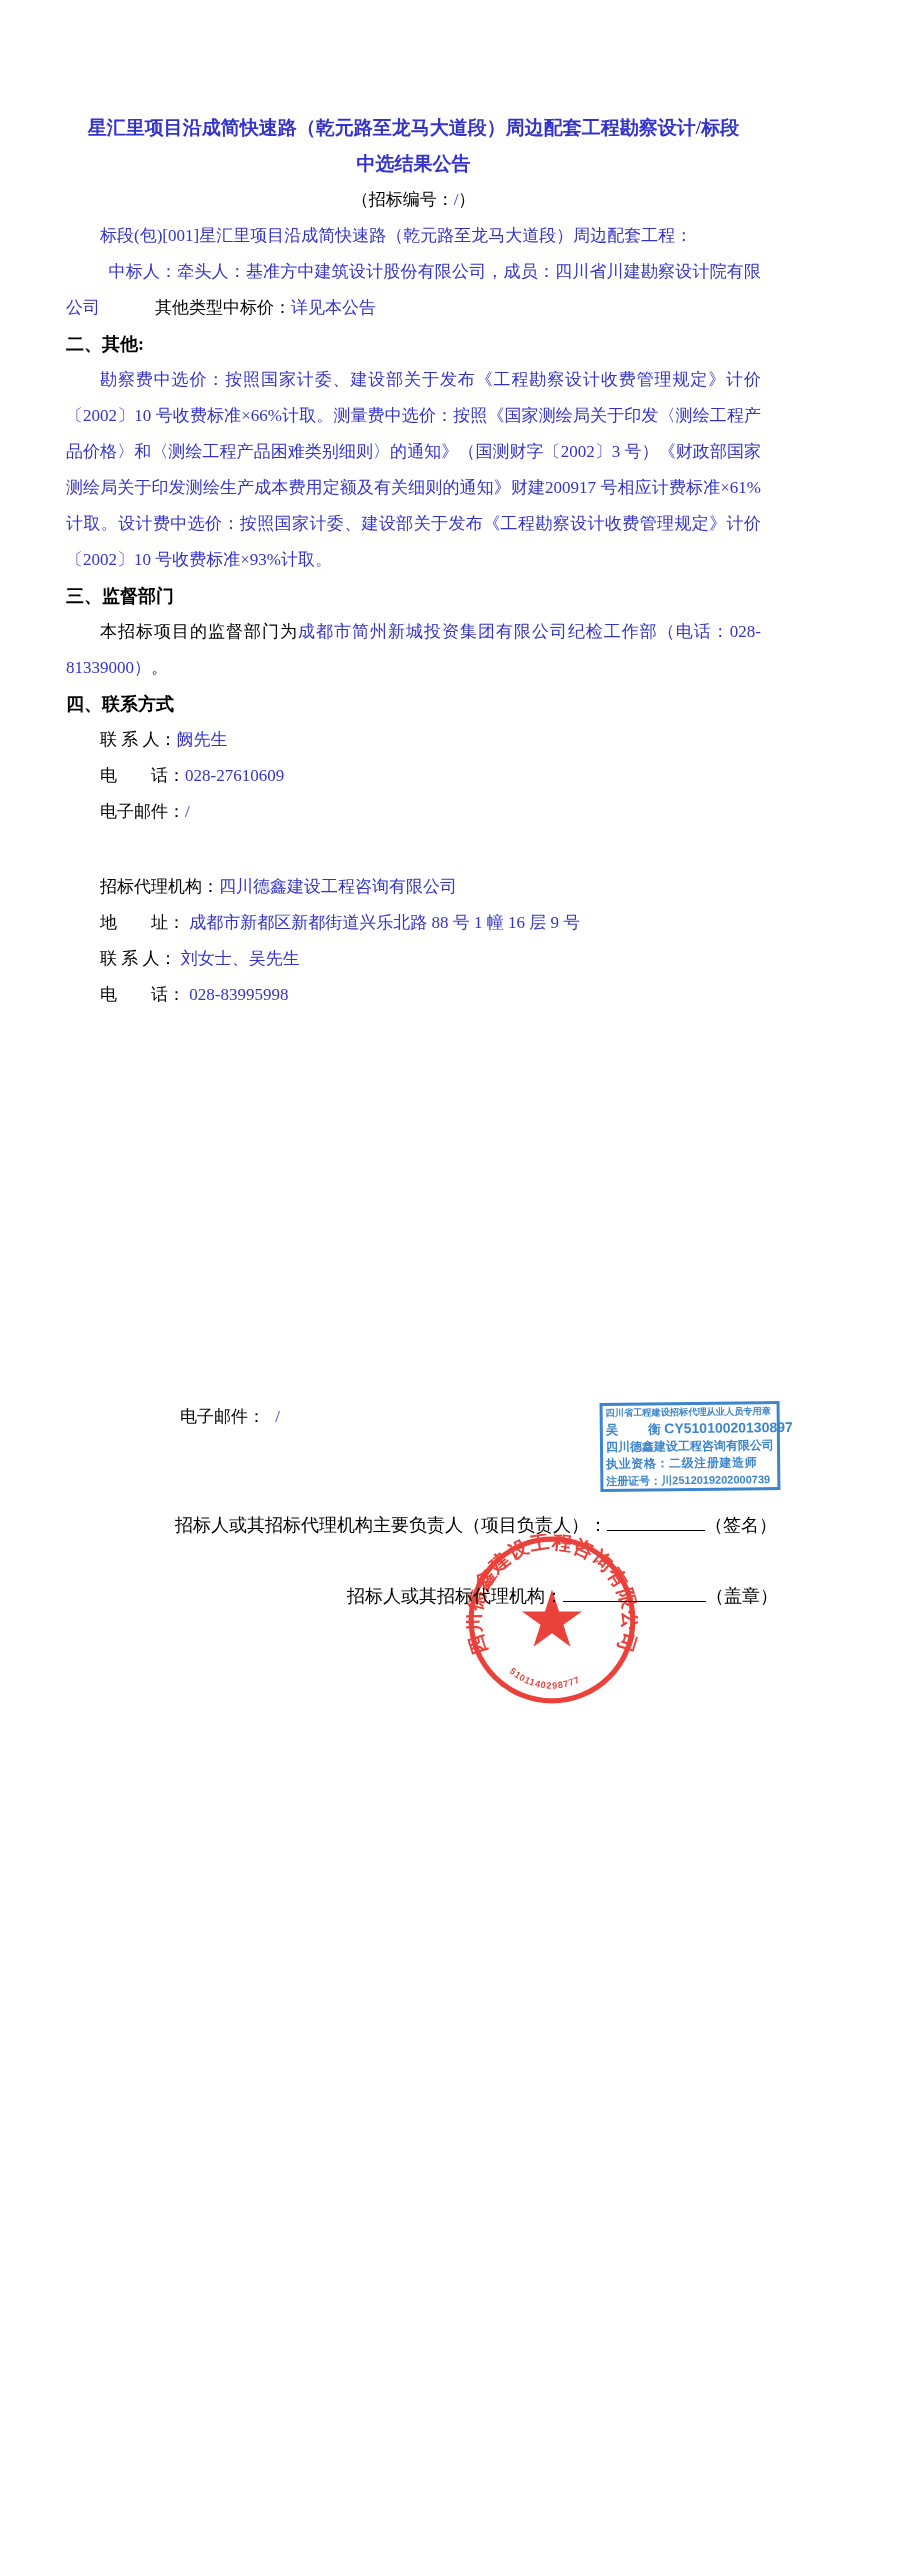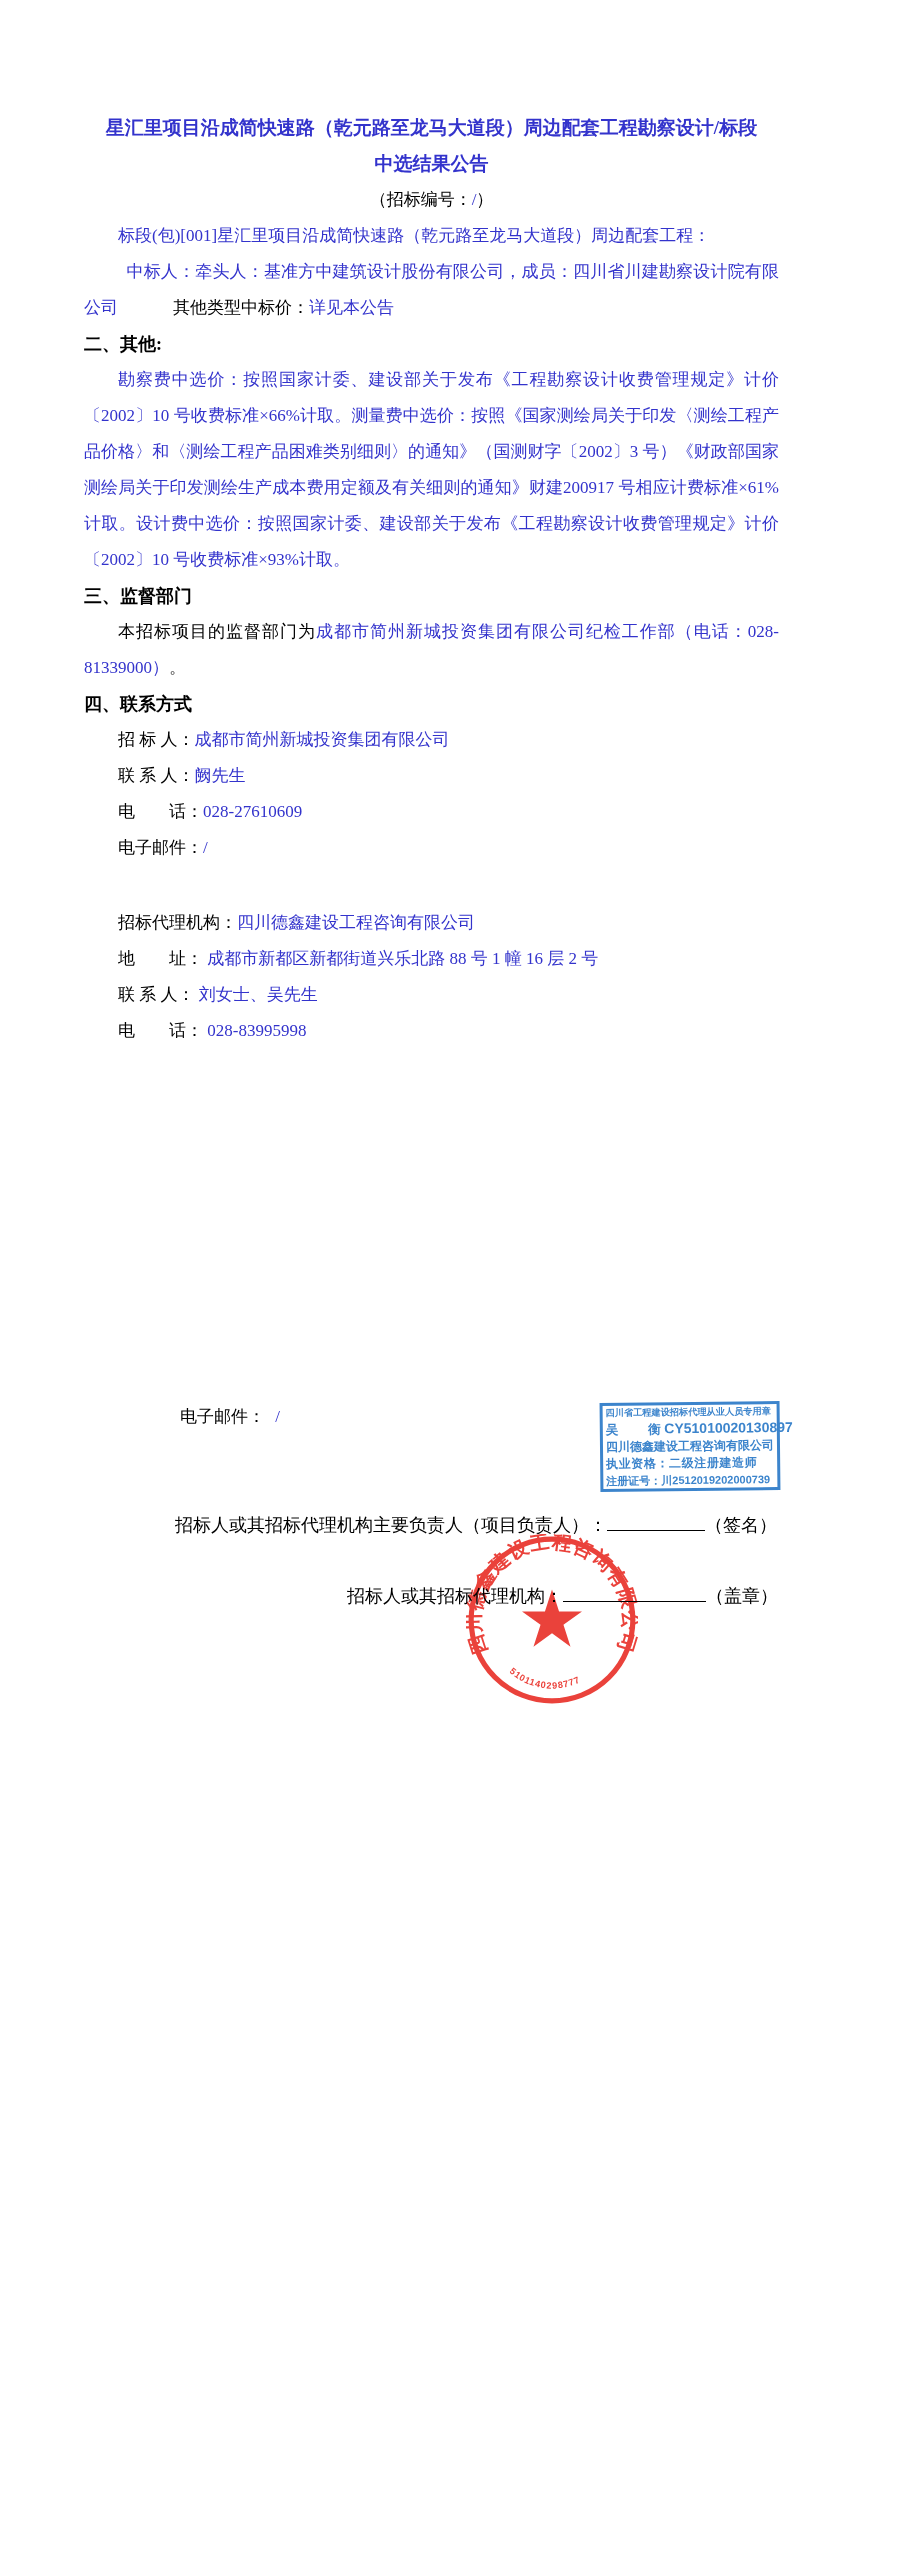--- a/index.html
+++ b/index.html
@@ -4,21 +4,21 @@
 <style>
   html,body{margin:0;padding:0;background:#ffffff;}
   .page{
     position:relative;
     width:911px;height:2576px;
     background:#ffffff;
     font-family:"Liberation Serif","DejaVu Serif",serif;
     font-size:17px;color:#000;
     overflow:hidden;
   }
-  .content{padding:110px 79px 0 84px;width:695px;}
+  .content{padding:110px 79px 0 66px;width:695px;}
   .title{
     text-align:center;font-weight:bold;font-size:19px;line-height:36px;
     color:#3333cc;
   }
   .bidno{text-align:center;font-size:17px;line-height:36px;color:#000;}
   .blue{color:#3333cc;}
   .heading{font-weight:bold;font-size:18px;line-height:36px;color:#000;}
   .h-first{margin-top:51px;}
   .para{margin:0;line-height:36px;text-align:justify;}
   .indent{text-indent:2em;}
@@ -84,29 +84,28 @@
 
     <p class="para indent blue">勘察费中选价：按照国家计委、建设部关于发布《工程勘察设计收费管理规定》计价〔2002〕10 号收费标准×66%计取。测量费中选价：按照《国家测绘局关于印发〈测绘工程产品价格〉和〈测绘工程产品困难类别细则〉的通知》（国测财字〔2002〕3 号）《财政部国家测绘局关于印发测绘生产成本费用定额及有关细则的通知》财建200917 号相应计费标准×61%计取。设计费中选价：按照国家计委、建设部关于发布《工程勘察设计收费管理规定》计价〔2002〕10 号收费标准×93%计取。</p>
 
     <div class="heading">三、监督部门</div>
 
     <p class="para indent"><span>本招标项目的监督部门为</span><span class="blue">成都市简州新城投资集团有限公司纪检工作部（电话：028-81339000）</span><span>。</span></p>
 
     <div class="heading">四、联系方式</div>
 
     <div class="rows">
-      <div class="row"><span class="lbl">招 标 人：</span><span class="blue">成都市简州新城投资集团有限公司</span></div>
       <div class="row"><span class="lbl">联 系 人：</span><span class="blue">阙先生</span></div>
       <div class="row"><span class="lbl">电　　话：</span><span class="blue">028-27610609</span></div>
       <div class="row"><span class="lbl">电子邮件：</span><span class="blue">/</span></div>
     </div>
 
     <div class="rows agency-block">
       <div class="row"><span class="lbl">招标代理机构：</span><span class="blue">四川德鑫建设工程咨询有限公司</span></div>
-      <div class="row"><span class="lbl">地　　址：  </span><span class="blue">成都市新都区新都街道兴乐北路 88 号 1 幢 16 层 2 号</span></div>
+      <div class="row"><span class="lbl">地　　址：  </span><span class="blue">成都市新都区新都街道兴乐北路 88 号 1 幢 16 层 9 号</span></div>
       <div class="row"><span class="lbl">联 系 人：  </span><span class="blue">刘女士、吴先生</span></div>
       <div class="row"><span class="lbl">电　　话：  </span><span class="blue">028-83995998</span></div>
     </div>
 
   </div>
 
   <div class="email-bottom"><span class="lbl">电子邮件：</span><span class="blue">/</span></div>
 
   <div class="sig1"><span>招标人或其招标代理机构主要负责人（项目负责人）：</span><span class="uline ul1"></span><span>（签名）</span></div>
 

